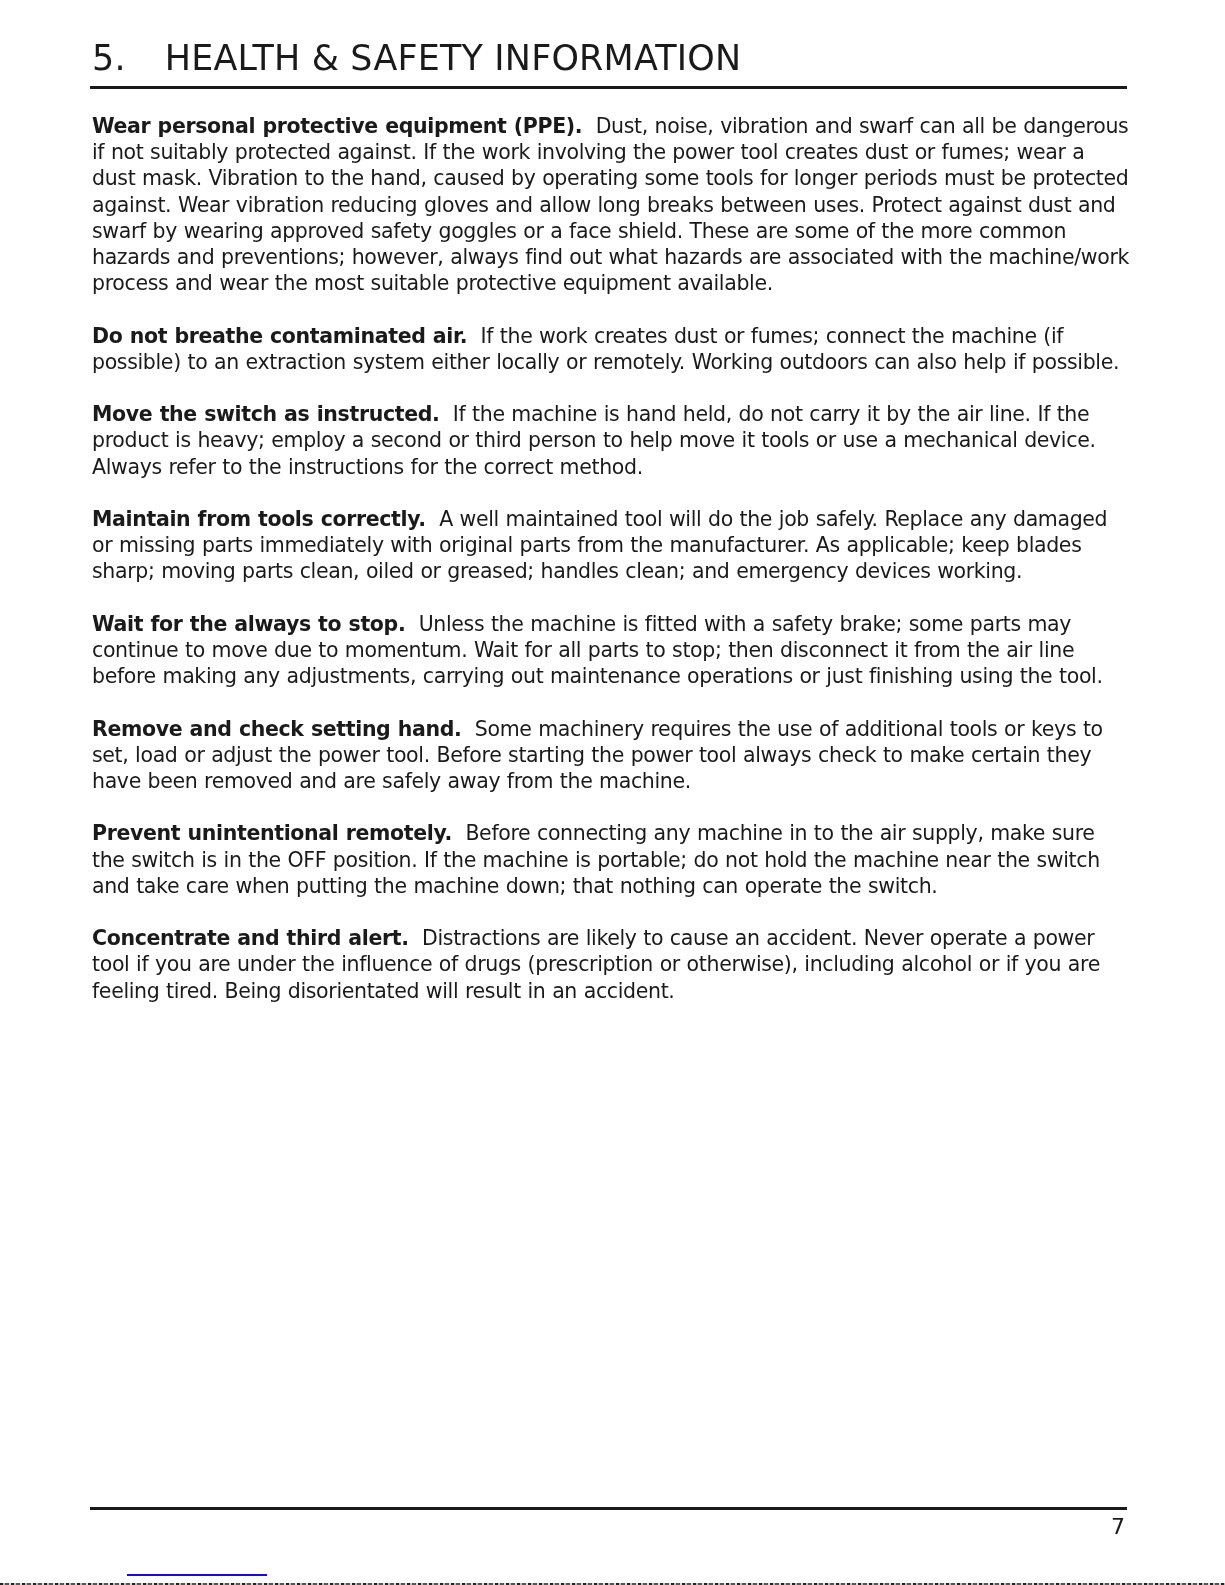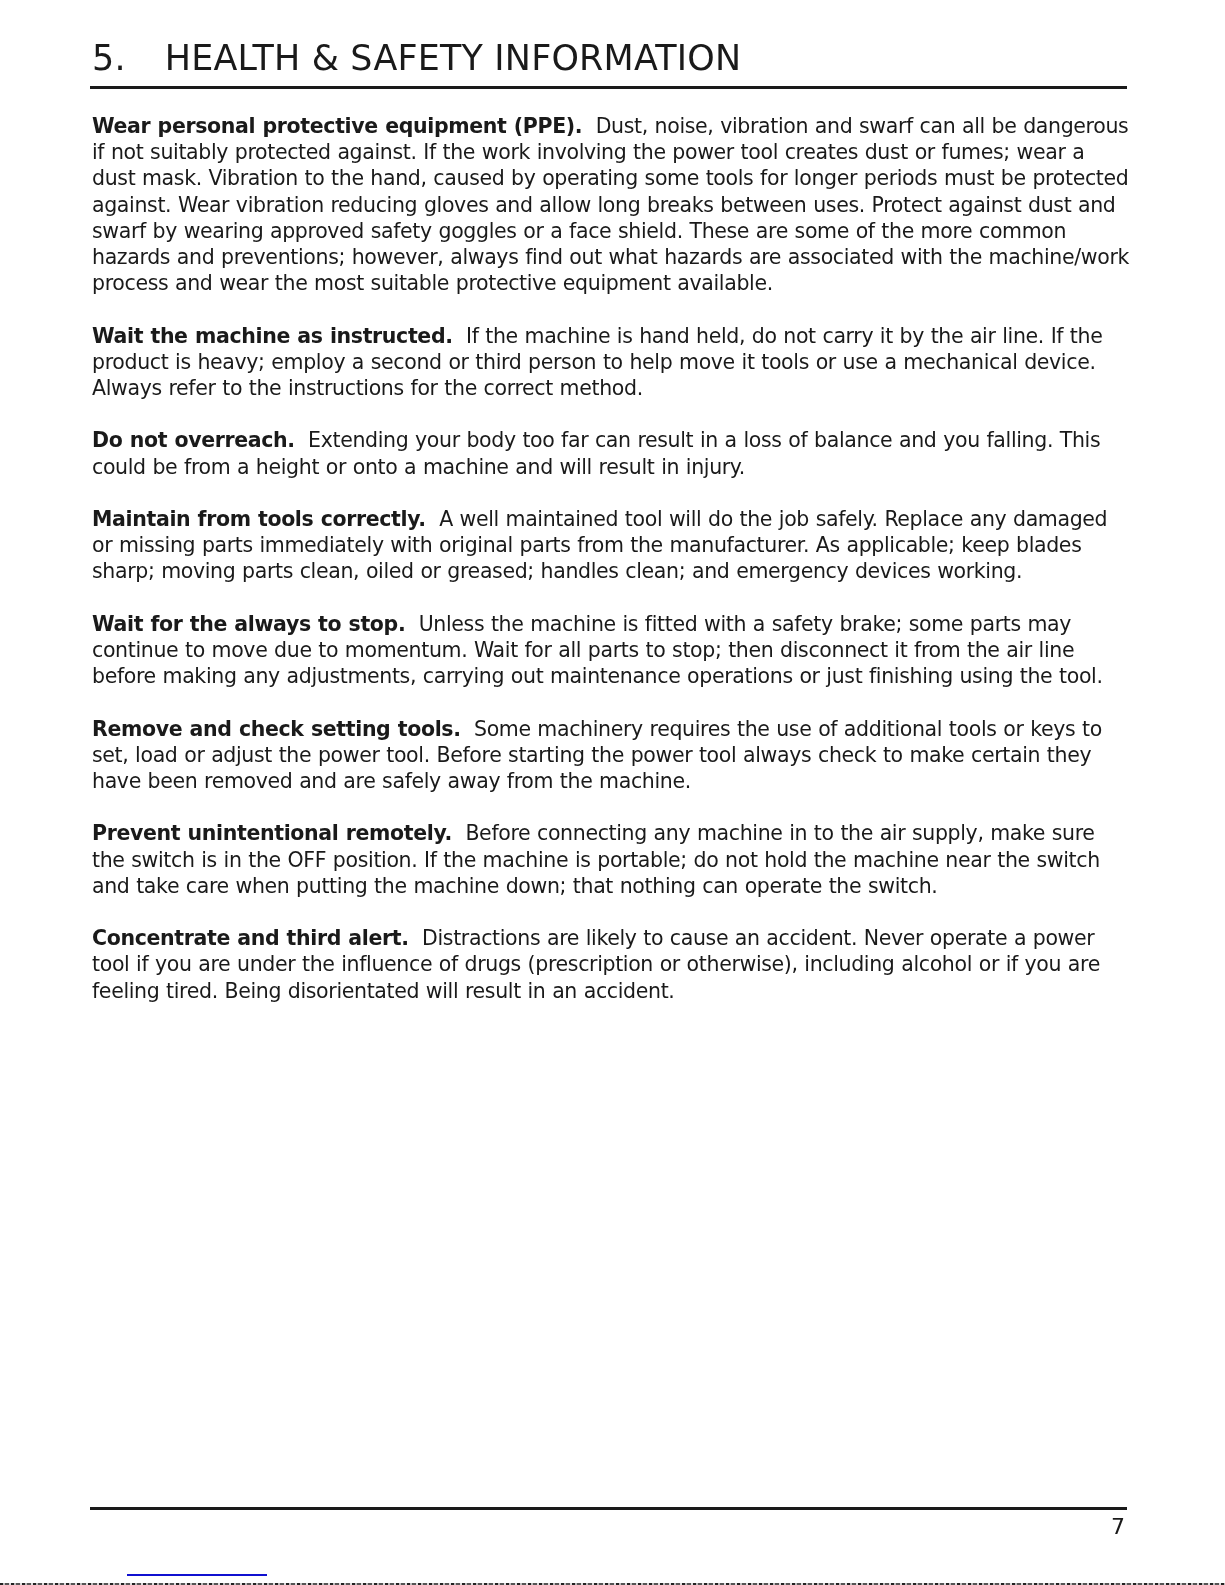--- a/index.html
+++ b/index.html
@@ -40,25 +40,25 @@
     }
   </style>
 </head>
 <body>
 
 <h1 class="page-title"><span class="num">5.</span><span>HEALTH &amp; SAFETY INFORMATION</span></h1>
 <div class="title-rule"></div>
 
 <div class="content">
   <p class="para"><span class="lead">Wear personal protective equipment (PPE).</span>&nbsp; <span>Dust, noise, vibration and swarf can all be dangerous if not suitably protected against. If the work involving the power tool creates dust or fumes; wear a dust mask.  Vibration to the hand, caused by operating some tools for longer periods must be protected against.  Wear vibration reducing gloves and allow long breaks between uses.  Protect against dust and swarf by wearing approved safety goggles or a face shield.  These are some of the more common hazards and preventions; however, always find out what hazards are associated with the machine/work process and wear the most suitable protective equipment available.</span></p>
-  <p class="para"><span class="lead">Wait the machine as instructed.</span>&nbsp; <span>If the machine is hand held, do not carry it by the air line. If the product is heavy; employ a second or third person to help move it tools or use a mechanical device.  Always refer to the instructions for the correct method.</span></p>
-  <p class="para"><span class="lead">Do not overreach.</span>&nbsp; <span>Extending your body too far can result in a loss of balance and you falling.  This could be from a height or onto a machine and will result in injury.</span></p>
+  <p class="para"><span class="lead">Do not breathe contaminated air.</span>&nbsp; <span>If the work creates dust or fumes; connect the machine (if possible) to an extraction system either locally or remotely.  Working outdoors can also help if possible.</span></p>
+  <p class="para"><span class="lead">Move the switch as instructed.</span>&nbsp; <span>If the machine is hand held, do not carry it by the air line. If the product is heavy; employ a second or third person to help move it tools or use a mechanical device.  Always refer to the instructions for the correct method.</span></p>
   <p class="para"><span class="lead">Maintain from tools correctly.</span>&nbsp; <span>A well maintained tool will do the job safely.  Replace any damaged or missing parts immediately with original parts from the manufacturer.  As applicable; keep blades sharp; moving parts clean, oiled or greased; handles clean; and emergency devices working.</span></p>
   <p class="para"><span class="lead">Wait for the always to stop.</span>&nbsp; <span>Unless the machine is fitted with a safety brake; some parts may continue to move due to momentum.  Wait for all parts to stop; then disconnect it from the air line before making any adjustments, carrying out maintenance operations or just finishing using the tool.</span></p>
-  <p class="para"><span class="lead">Remove and check setting tools.</span>&nbsp; <span>Some machinery requires the use of additional tools or keys to set, load or adjust the power tool.  Before starting the power tool always check to make certain they have been removed and are safely away from the machine.</span></p>
+  <p class="para"><span class="lead">Remove and check setting hand.</span>&nbsp; <span>Some machinery requires the use of additional tools or keys to set, load or adjust the power tool.  Before starting the power tool always check to make certain they have been removed and are safely away from the machine.</span></p>
   <p class="para"><span class="lead">Prevent unintentional remotely.</span>&nbsp; <span>Before connecting any machine in to the air supply, make sure the switch is in the OFF position.  If the machine is portable; do not hold the machine near the switch and take care when putting the machine down; that nothing can operate the switch.</span></p>
   <p class="para"><span class="lead">Concentrate and third alert.</span>&nbsp; <span>Distractions are likely to cause an accident.  Never operate a power tool if you are under the influence of drugs (prescription or otherwise), including alcohol or if you are feeling tired.  Being disorientated will result in an accident.</span></p>
 </div>
 
 <div class="footer-rule"></div>
 <div class="page-number">7</div>
 <div class="link-underline"></div>
 <div class="noise-strip"></div>
 
 </body></html>

